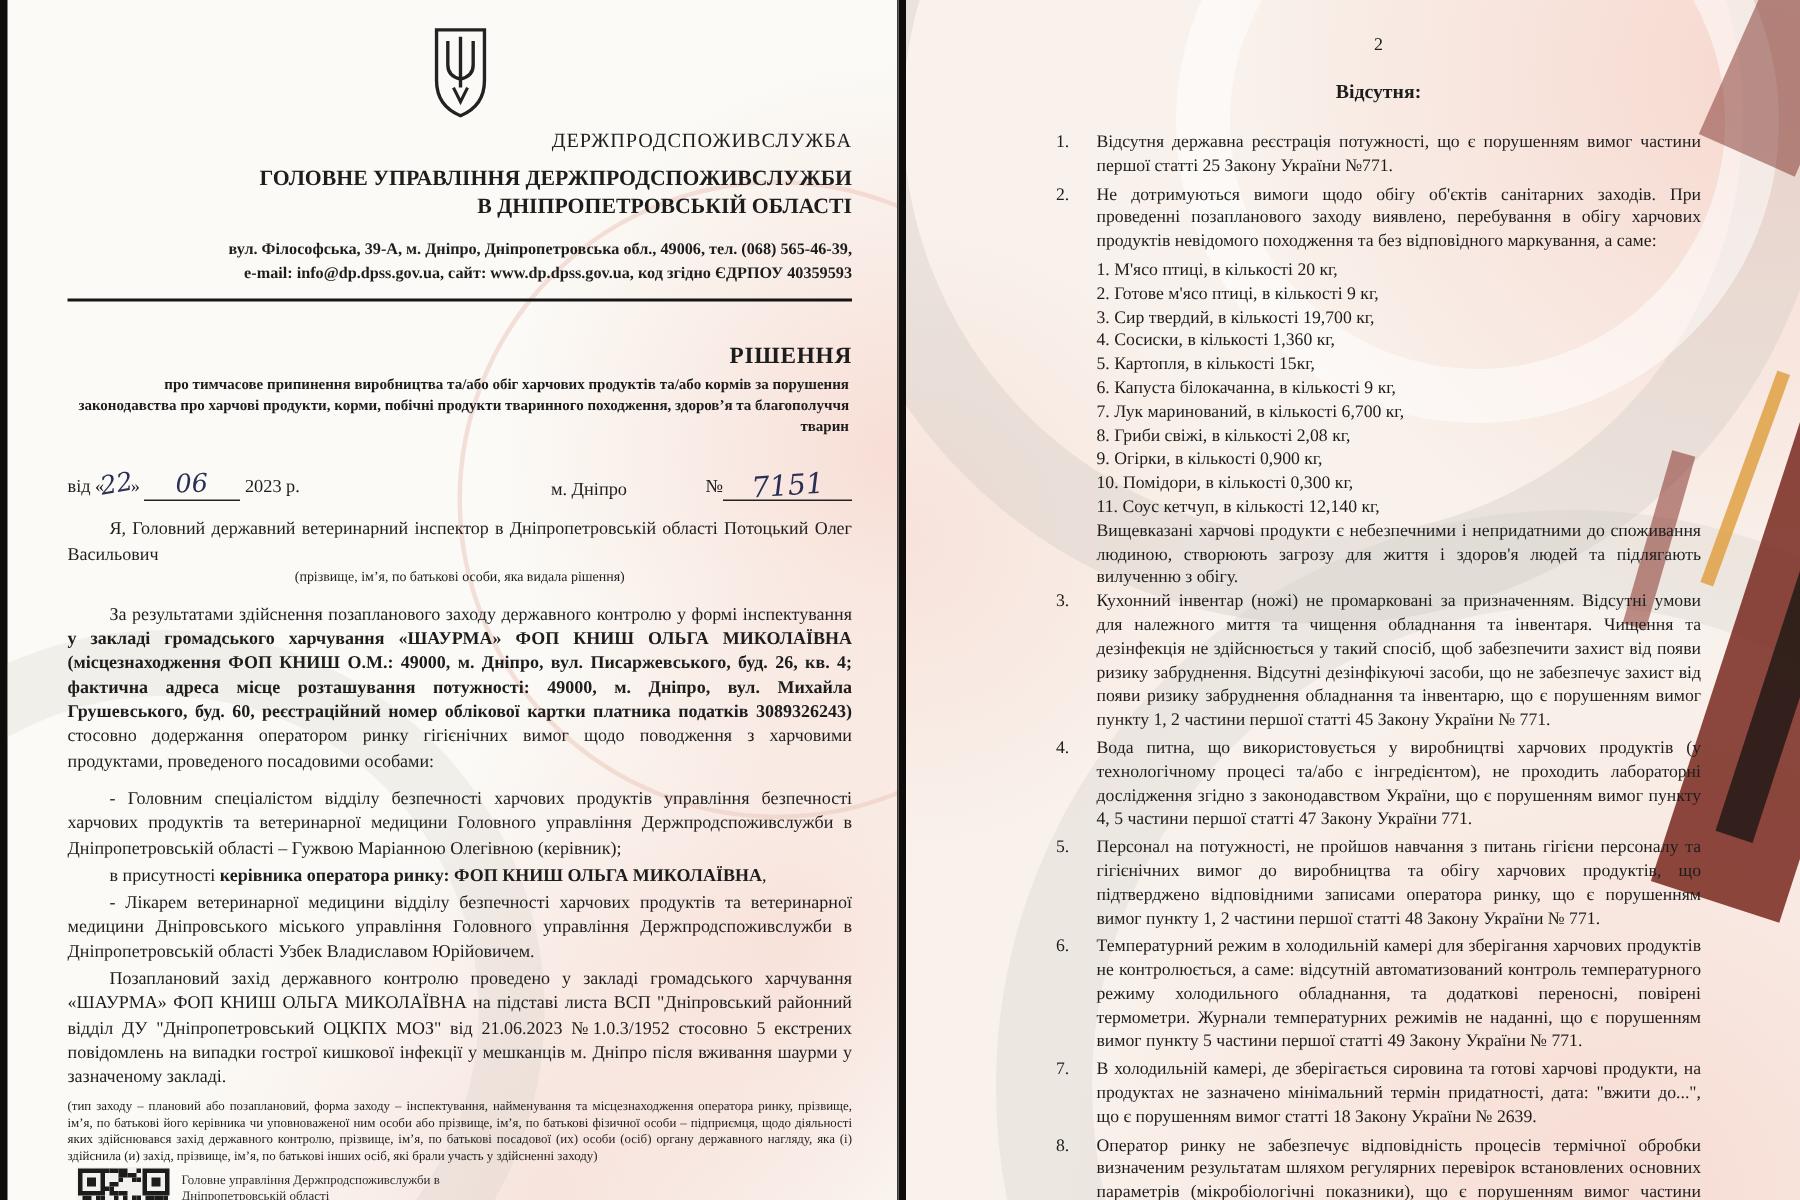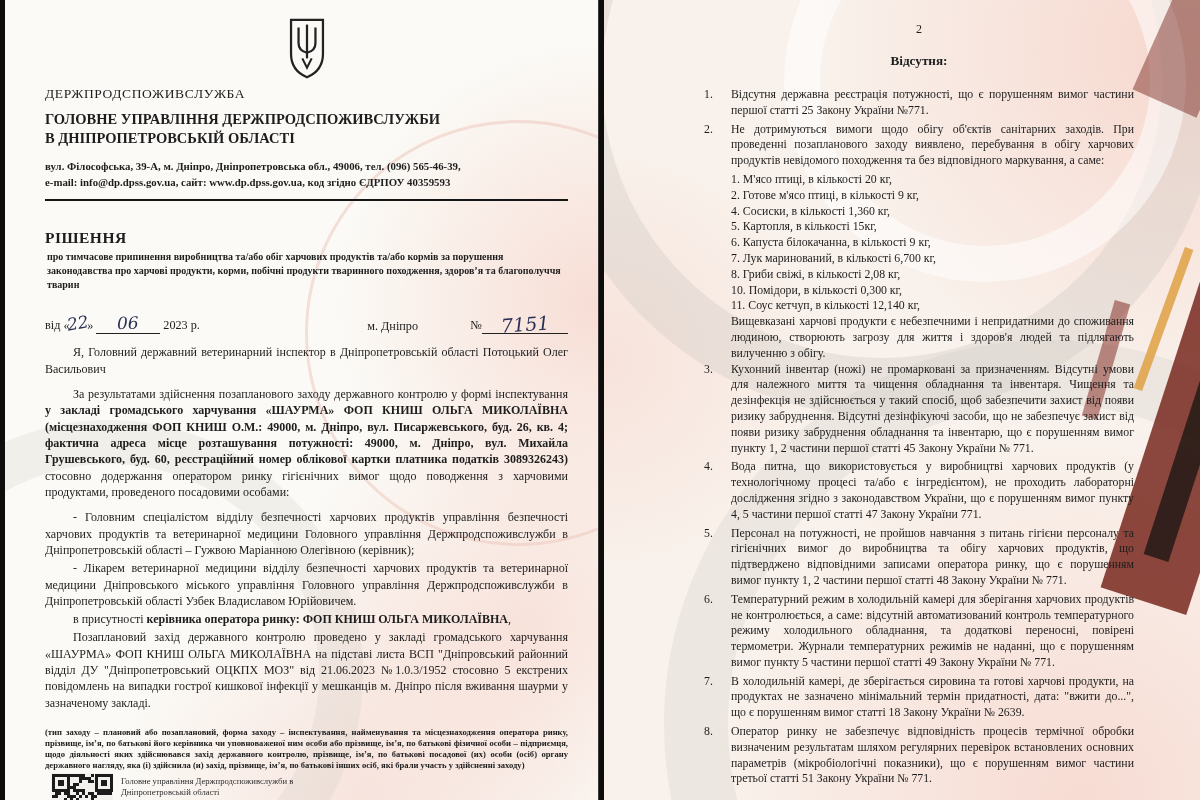--- a/index.html
+++ b/index.html
@@ -29,21 +29,21 @@
   .r5{left:180px;top:-120px;width:330px;height:330px;border:36px solid rgba(255,255,255,.5);}
   
   .wedge{position:absolute;pointer-events:none;}
   .w-maroon{right:-44px;top:250px;width:90px;height:360px;background:#6f1b12;opacity:.8;transform:rotate(18deg);}
   .w-black{right:-20px;top:236px;width:26px;height:330px;background:#161412;opacity:.75;transform:rotate(18deg);}
   .w-orange{right:32px;top:244px;width:9px;height:150px;background:#dd9c3a;opacity:.8;transform:rotate(20deg);}
   .w-maroon2{right:-30px;top:-40px;width:70px;height:150px;background:#6f1b12;opacity:.45;transform:rotate(24deg);}
   .w-maroon3{right:86px;top:300px;width:16px;height:120px;background:#7c221a;opacity:.5;transform:rotate(16deg);}
   
   .lp{position:relative;padding:16px 30px 0 40px;z-index:2;}
-  .center{text-align:left;}
+  .center{text-align:right;}
   .emblem{display:block;margin:2px auto 0;}
   .agency-small{margin-top:6px;font-size:13.5px;letter-spacing:.6px;}
   .agency-big{margin-top:8px;font-weight:bold;font-size:14.5px;line-height:1.3;}
   .addr{margin-top:10px;font-weight:bold;font-size:10.8px;line-height:1.5;}
   .rule{margin-top:9px;border-top:2px solid #151515;}
   .doc-type{margin-top:28px;font-weight:bold;font-size:15.5px;letter-spacing:.5px;}
   .doc-sub{margin-top:3px;font-weight:bold;font-size:10px;line-height:1.38;padding:0 2px;}
   .dateline{margin-top:20px;display:flex;align-items:flex-end;font-size:12.2px;}
   .dl-left{width:215px;white-space:nowrap;}
   .dl-mid{flex:1;text-align:right;}
@@ -53,21 +53,21 @@
   .hw-day{transform:rotate(-10deg);margin:0 -2px;}
   .hw-mon{transform:rotate(-2deg);}
   .hw-num{font-size:19px;transform:rotate(-4deg);position:relative;top:2px;}
   .slot{display:inline-block;border-bottom:1px solid #222;text-align:center;}
   .slot-mon{width:64px;}
   .slot-num{width:86px;}
   .body-text{margin-top:10px;font-size:12px;line-height:1.36;}
   .p-ind{text-align:justify;text-indent:28px;margin:0 0 2px 0;}
   .p-gap{margin-top:9px;}
   .caption{text-align:center;font-size:9.3px;margin-top:0;}
-  .fineprint{font-size:8.6px;line-height:1.28;text-align:justify;margin-top:16px;font-weight:bold;}
+  .fineprint{font-size:8.6px;line-height:1.28;text-align:justify;margin-top:6px;}
   .b{font-weight:bold;}
   .stampbox{display:flex;margin-top:2px;align-items:flex-start;}
   .qr{position:relative;width:62px;height:62px;flex:none;margin-left:6px;background:#f2f1ee;}
   .qr .cell{position:absolute;width:3px;height:3px;background:#1c1c1c;}
   .finder{position:absolute;width:12px;height:12px;border:3px solid #1c1c1c;background:#f2f1ee;}
   .finder i{position:absolute;left:3px;top:3px;width:6px;height:6px;background:#1c1c1c;display:block;}
   .stamplines{margin-left:8px;font-size:8.6px;line-height:1.32;color:#2c2c2c;padding-top:3px;}
   
   .rp{position:relative;z-index:2;padding:22px 66px 0 100px;font-size:11.8px;}
   .pagenum{text-align:center;font-size:12px;}
@@ -93,45 +93,46 @@
         <path d="M14 10 V27 Q14 35 23 37 Q32 35 32 27 V10" fill="none" stroke="#222" stroke-width="2.4"></path>
         <path d="M23 7 V43" stroke="#222" stroke-width="2.4"></path>
         <path d="M18 43 L23 53 L28 43" fill="none" stroke="#222" stroke-width="2.2"></path>
       </svg>
       <div class="center agency-small">ДЕРЖПРОДСПОЖИВСЛУЖБА</div>
       <div class="center agency-big">
         <div>ГОЛОВНЕ УПРАВЛІННЯ ДЕРЖПРОДСПОЖИВСЛУЖБИ</div>
         <div>В ДНІПРОПЕТРОВСЬКІЙ ОБЛАСТІ</div>
       </div>
       <div class="center addr">
-        <div>вул. Філософська, 39-А, м. Дніпро, Дніпропетровська обл., 49006, тел. (096) 565-46-39,</div>
+        <div>вул. Філософська, 39-А, м. Дніпро, Дніпропетровська обл., 49006, тел. (068) 565-46-39,</div>
         <div>e-mail: info@dp.dpss.gov.ua, сайт: www.dp.dpss.gov.ua, код згідно ЄДРПОУ 40359593</div>
       </div>
       <div class="rule"></div>
 
       <div class="center doc-type">РІШЕННЯ</div>
       <div class="center doc-sub">про тимчасове припинення виробництва та/або обіг харчових продуктів та/або кормів за порушення законодавства про харчові продукти, корми, побічні продукти тваринного походження, здоров’я та благополуччя тварин</div>
 
       <div class="dateline">
         <span class="dl-left">
           <span>від «</span><span class="hw hw-day">22</span><span>»</span>
           <span class="slot slot-mon"><span class="hw hw-mon">06</span></span><span> 2023 р.</span>
         </span>
         <span class="dl-mid">м. Дніпро</span>
         <span class="dl-right">
           <span>№</span><span class="slot slot-num"><span class="hw hw-num">7151</span></span>
         </span>
       </div>
 
       <div class="body-text" id="left-paragraphs">
           <div class="p-ind p-gap"><span>Я, Головний державний ветеринарний інспектор в Дніпропетровській області Потоцький Олег Васильович</span></div>
+          <div class="caption"><span>(прізвище, ім’я, по батькові особи, яка видала рішення)</span></div>
           <div class="p-ind p-gap"><span>За результатами здійснення позапланового заходу державного контролю у формі інспектування </span><span class="b">у закладі громадського харчування «ШАУРМА» ФОП КНИШ ОЛЬГА МИКОЛАЇВНА (місцезнаходження ФОП КНИШ О.М.: 49000, м. Дніпро, вул. Писаржевського, буд. 26, кв. 4; фактична адреса місце розташування потужності: 49000, м. Дніпро, вул. Михайла Грушевського, буд. 60, реєстраційний номер облікової картки платника податків 3089326243)</span><span> стосовно додержання оператором ринку гігієнічних вимог щодо поводження з харчовими продуктами, проведеного посадовими особами:</span></div>
           <div class="p-ind p-gap"><span>- Головним спеціалістом відділу безпечності харчових продуктів управління безпечності харчових продуктів та ветеринарної медицини Головного управління Держпродспоживслужби в Дніпропетровській області – Гужвою Маріанною Олегівною (керівник);</span></div>
+          <div class="p-ind"><span>в присутності </span><span class="b">керівника оператора ринку: ФОП КНИШ ОЛЬГА МИКОЛАЇВНА</span><span>,</span></div>
           <div class="p-ind"><span>- Лікарем ветеринарної медицини відділу безпечності харчових продуктів та ветеринарної медицини Дніпровського міського управління Головного управління Держпродспоживслужби в Дніпропетровській області Узбек Владиславом Юрійовичем.</span></div>
-          <div class="p-ind"><span>в присутності </span><span class="b">керівника оператора ринку: ФОП КНИШ ОЛЬГА МИКОЛАЇВНА</span><span>,</span></div>
           <div class="p-ind"><span>Позаплановий захід державного контролю проведено у закладі громадського харчування «ШАУРМА» ФОП КНИШ ОЛЬГА МИКОЛАЇВНА на підставі листа ВСП "Дніпровський районний відділ ДУ "Дніпропетровський ОЦКПХ МОЗ" від 21.06.2023 №1.0.3/1952 стосовно 5 екстрених повідомлень на випадки гострої кишкової інфекції у мешканців м. Дніпро після вживання шаурми у зазначеному закладі.</span></div>
           <div class="fineprint"><span>(тип заходу – плановий або позаплановий, форма заходу – інспектування, найменування та місцезнаходження оператора ринку, прізвище, ім’я, по батькові його керівника чи уповноваженої ним особи або прізвище, ім’я, по батькові фізичної особи – підприємця, щодо діяльності яких здійснювався захід державного контролю, прізвище, ім’я, по батькові посадової (их) особи (осіб) органу державного нагляду, яка (і) здійснила (и) захід, прізвище, ім’я, по батькові інших осіб, які брали участь у здійсненні заходу)</span></div>
         </div>
 
       <div class="stampbox">
         <div class="qr" id="qr">
             <i class="cell" style="left: 19px; top: 1px;"></i>
             <i class="cell" style="left: 22px; top: 1px;"></i>
             <i class="cell" style="left: 25px; top: 1px;"></i>
             <i class="cell" style="left: 28px; top: 1px;"></i>
@@ -209,25 +210,27 @@
           <div class="li">
             <span class="num">1.</span>
             <span class="txt"><span>Відсутня державна реєстрація потужності, що є порушенням вимог частини першої статті 25 Закону України №771.</span></span>
           </div>
           <div class="li">
             <span class="num">2.</span>
             <span class="txt"><span>Не дотримуються вимоги щодо обігу об'єктів санітарних заходів. При проведенні позапланового заходу виявлено, перебування в обігу харчових продуктів невідомого походження та без відповідного маркування, а саме:</span></span>
           </div>
           <div class="sub">1. М'ясо птиці, в кількості 20 кг,</div>
           <div class="sub">2. Готове м'ясо птиці, в кількості 9 кг,</div>
+          <div class="sub">3. Сир твердий, в кількості 19,700 кг,</div>
           <div class="sub">4. Сосиски, в кількості 1,360 кг,</div>
           <div class="sub">5. Картопля, в кількості 15кг,</div>
           <div class="sub">6. Капуста білокачанна, в кількості 9 кг,</div>
           <div class="sub">7. Лук маринований, в кількості 6,700 кг,</div>
           <div class="sub">8. Гриби свіжі, в кількості 2,08 кг,</div>
+          <div class="sub">9. Огірки, в кількості 0,900 кг,</div>
           <div class="sub">10. Помідори, в кількості 0,300 кг,</div>
           <div class="sub">11. Соус кетчуп, в кількості 12,140 кг,</div>
           <div class="cont">Вищевказані харчові продукти є небезпечними і непридатними до споживання людиною, створюють загрозу для життя і здоров'я людей та підлягають вилученню з обігу.</div>
           <div class="li">
             <span class="num">3.</span>
             <span class="txt"><span>Кухонний інвентар (ножі) не промарковані за призначенням. Відсутні умови для належного миття та чищення обладнання та інвентаря. Чищення та дезінфекція не здійснюється у такий спосіб, щоб забезпечити захист від появи ризику забруднення. Відсутні дезінфікуючі засоби, що не забезпечує захист від появи ризику забруднення обладнання та інвентарю, що є порушенням вимог пункту 1, 2 частини першої статті 45 Закону України № 771.</span></span>
           </div>
           <div class="li">
             <span class="num">4.</span>
             <span class="txt"><span>Вода питна, що використовується у виробництві харчових продуктів (у технологічному процесі та/або є інгредієнтом), не проходить лабораторні дослідження згідно з законодавством України, що є порушенням вимог пункту 4, 5 частини першої статті 47 Закону України 771.</span></span>

